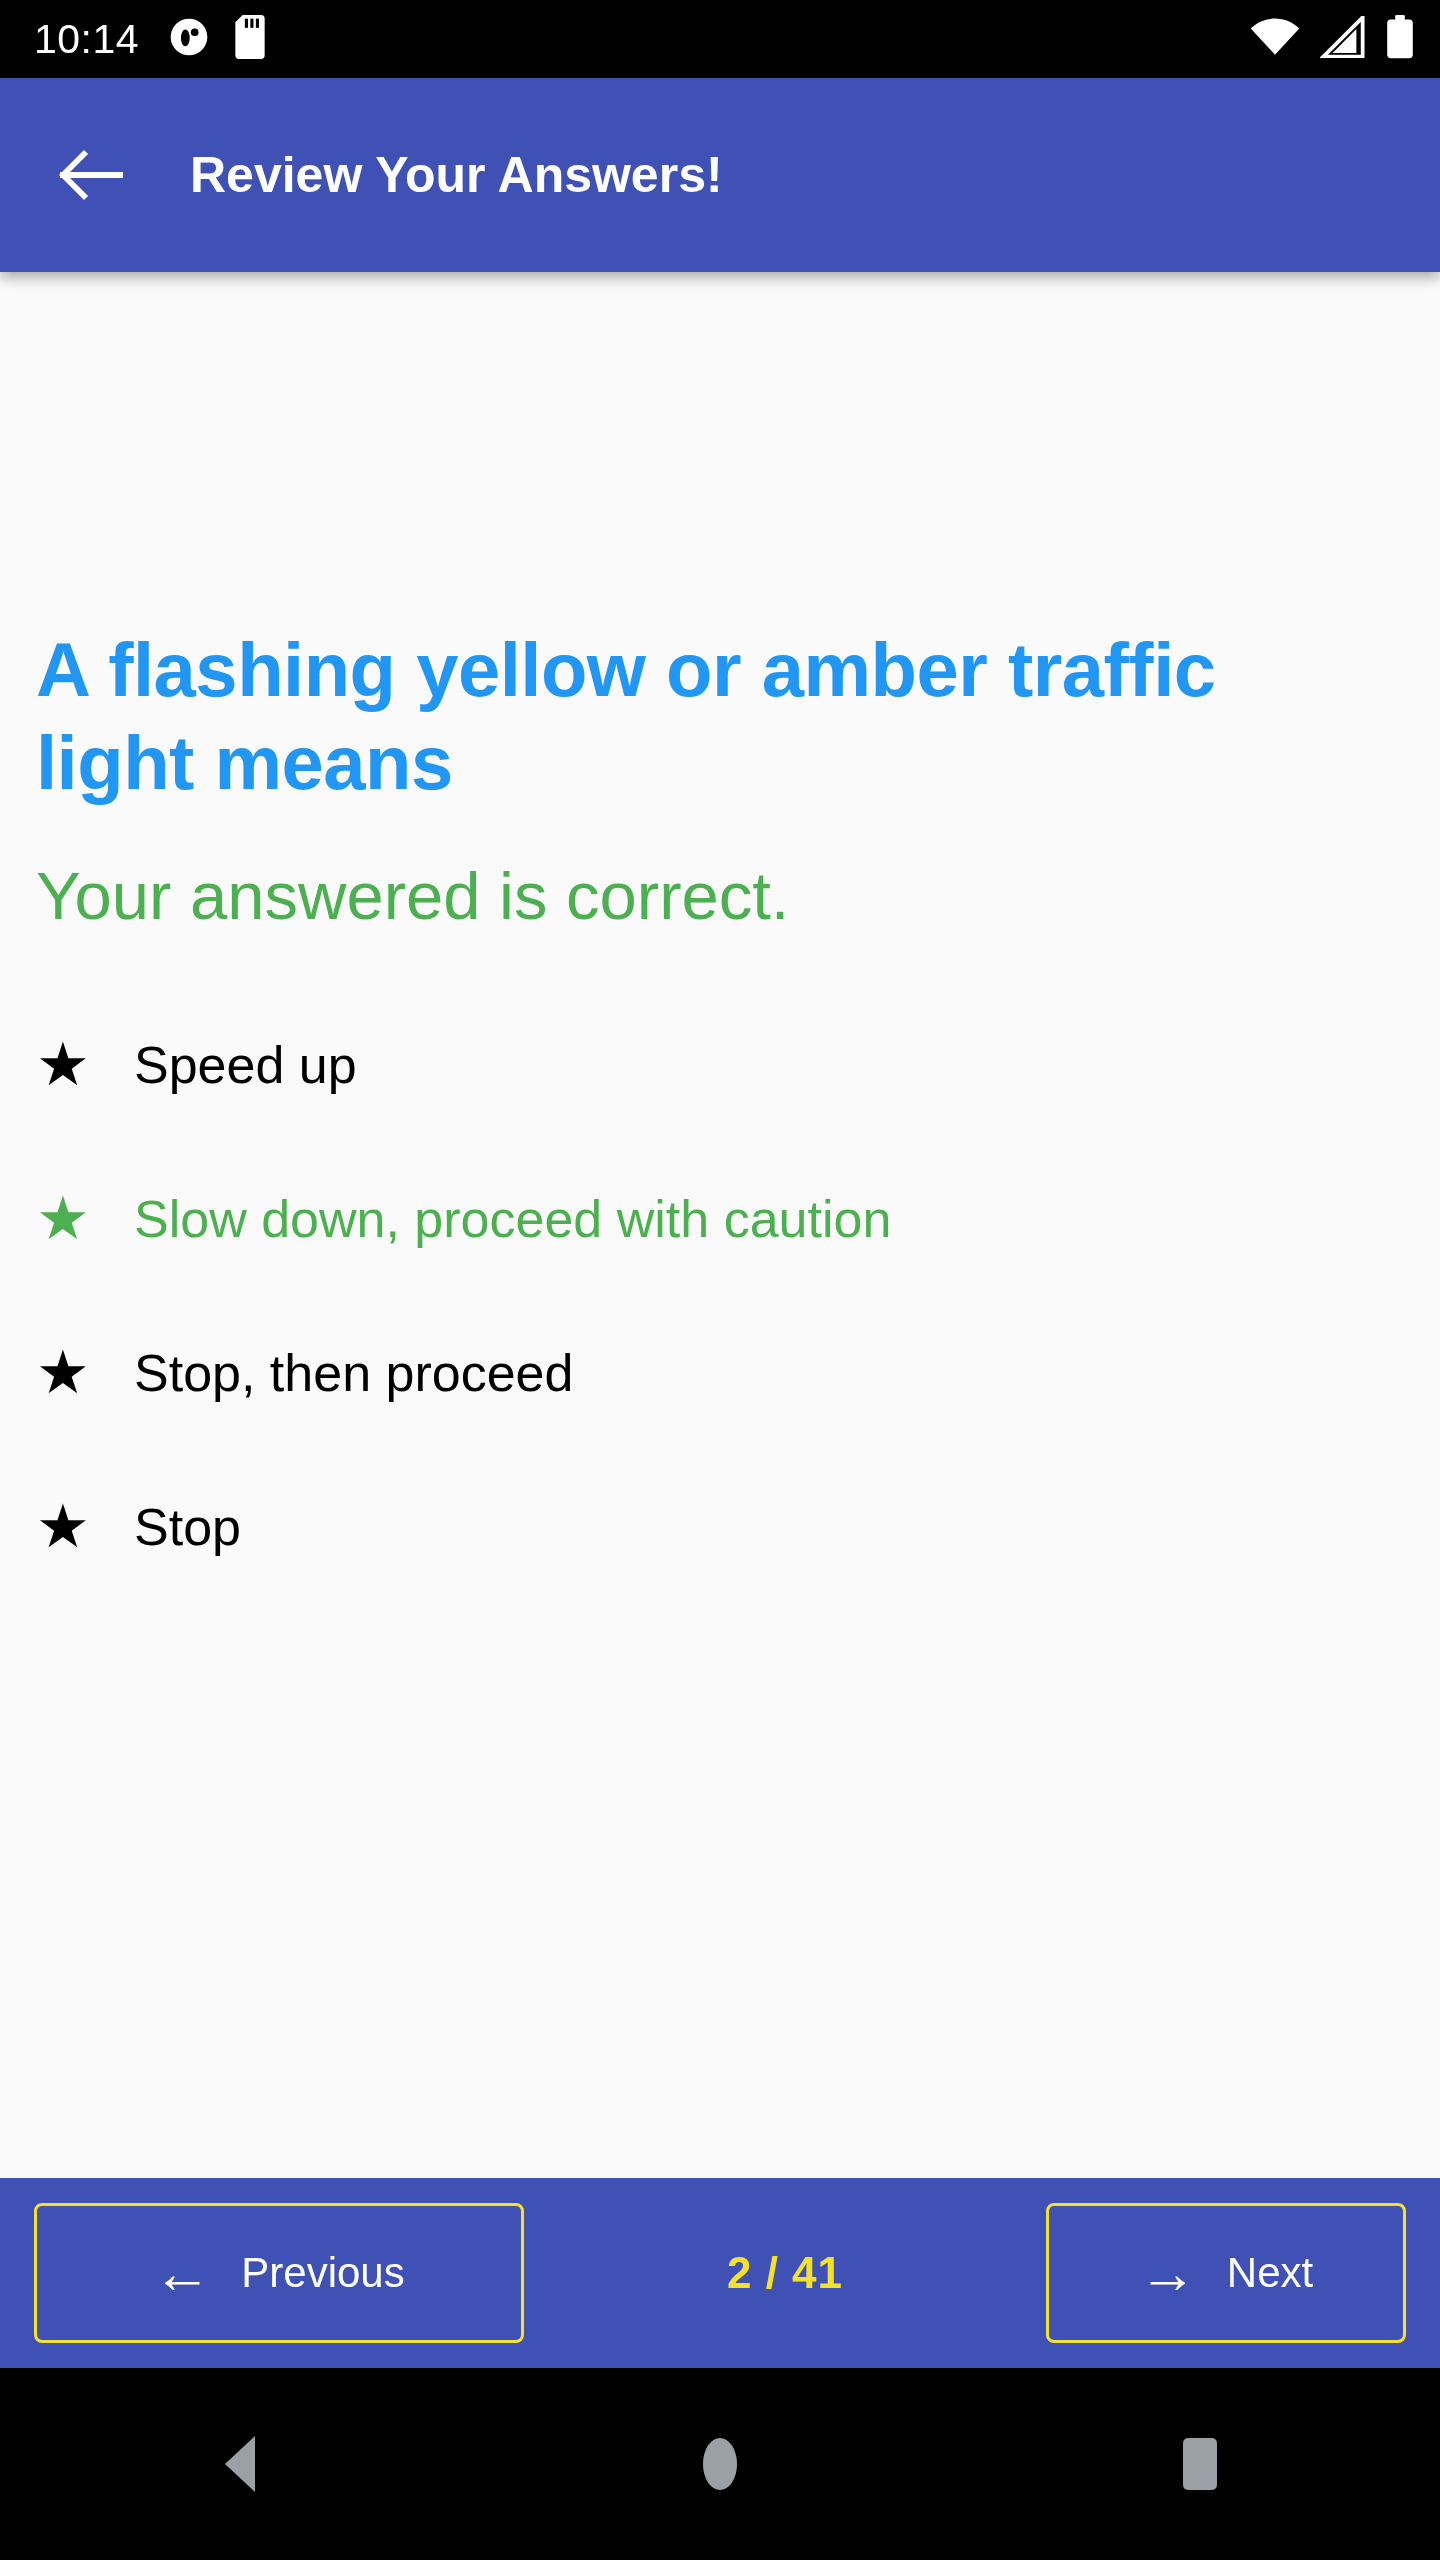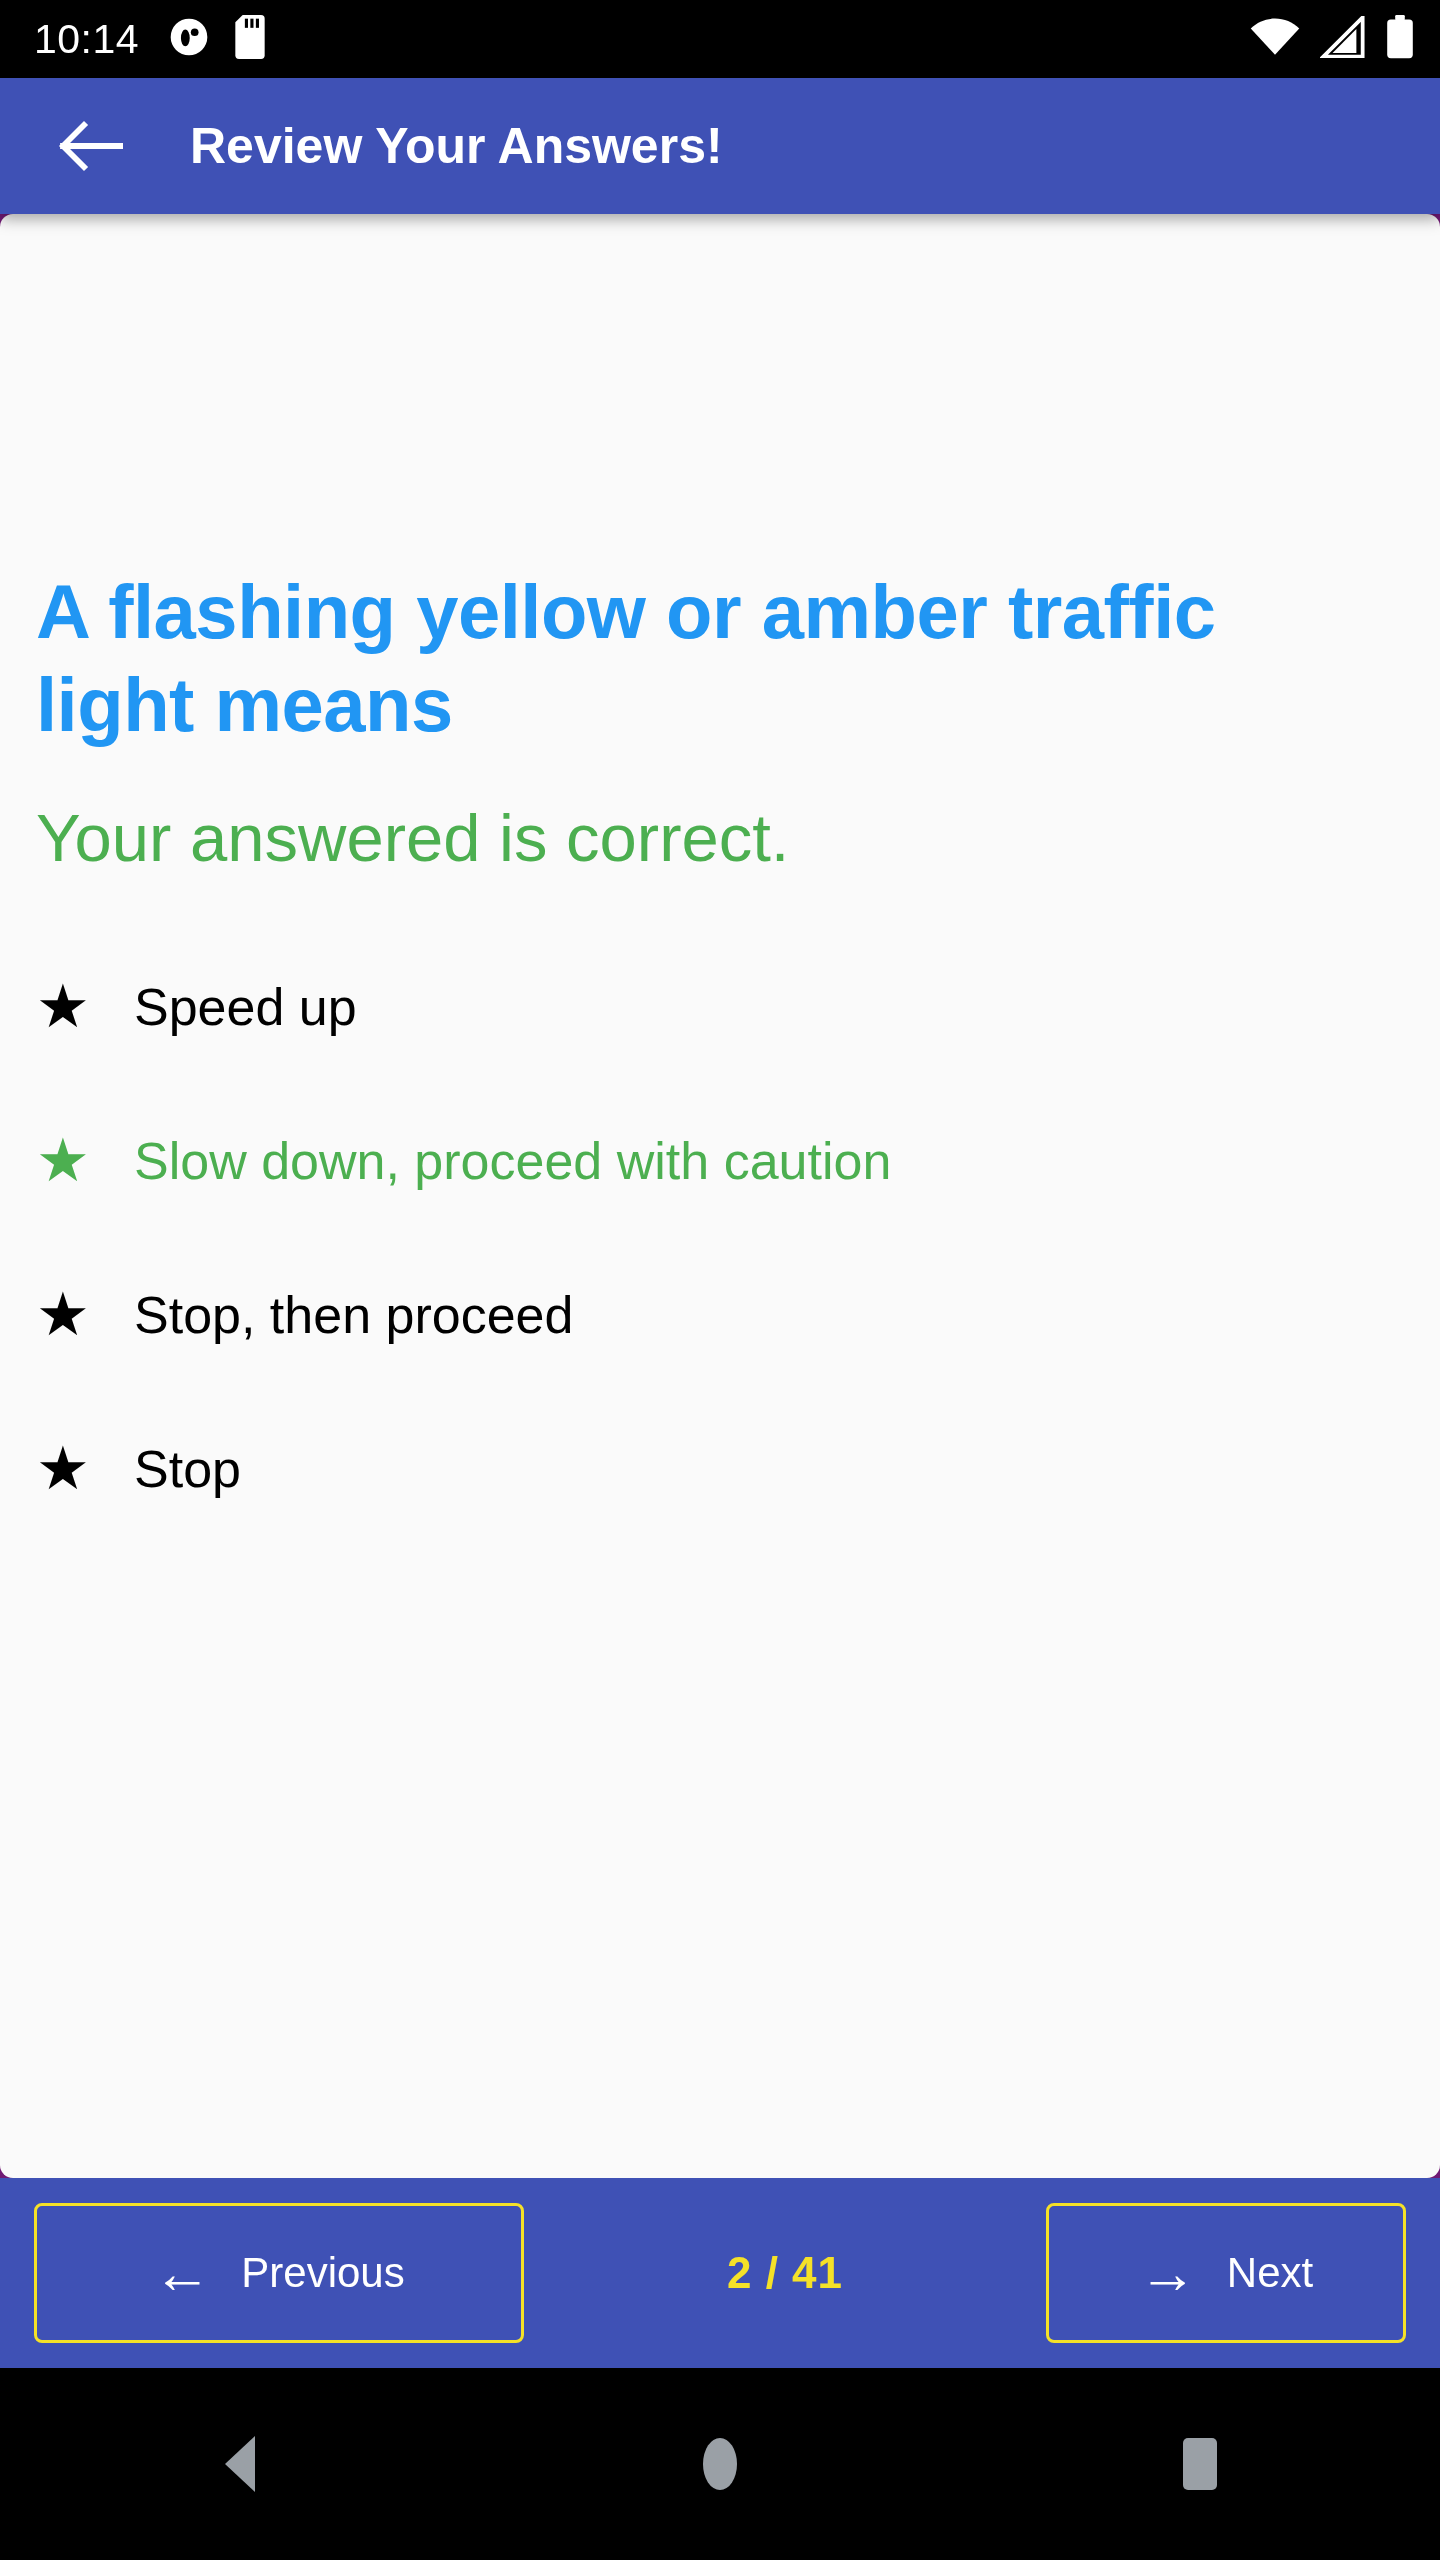--- a/index.html
+++ b/index.html
@@ -46,21 +46,21 @@
   .status-right {
     margin-left:auto;
     display:flex;
     align-items:center;
     gap:20px;
   }
   .ic { display:block; }
 
   
   .app-bar {
-    height:136px;
+    height:194px;
     background:#3F51B5;
     display:flex;
     align-items:center;
     padding-left:54px;
     flex:0 0 auto;
     position:relative;
     z-index:5;
     box-shadow:0 5px 14px rgba(0,0,0,0.34);
   }
   .back-btn {
@@ -82,21 +82,20 @@
 
   
   .content {
     flex:1 1 auto;
     background:#FAFAFA;
     padding:0 36px;
     display:flex;
     flex-direction:column;
     position:relative;
     overflow:hidden;
-    border-radius:13px;
   }
   .content-inner {
     margin-top:352px;
   }
 
   .question-text {
     color:#2196F3;
     font-size:76px;
     font-weight:700;
     line-height:1.22;

